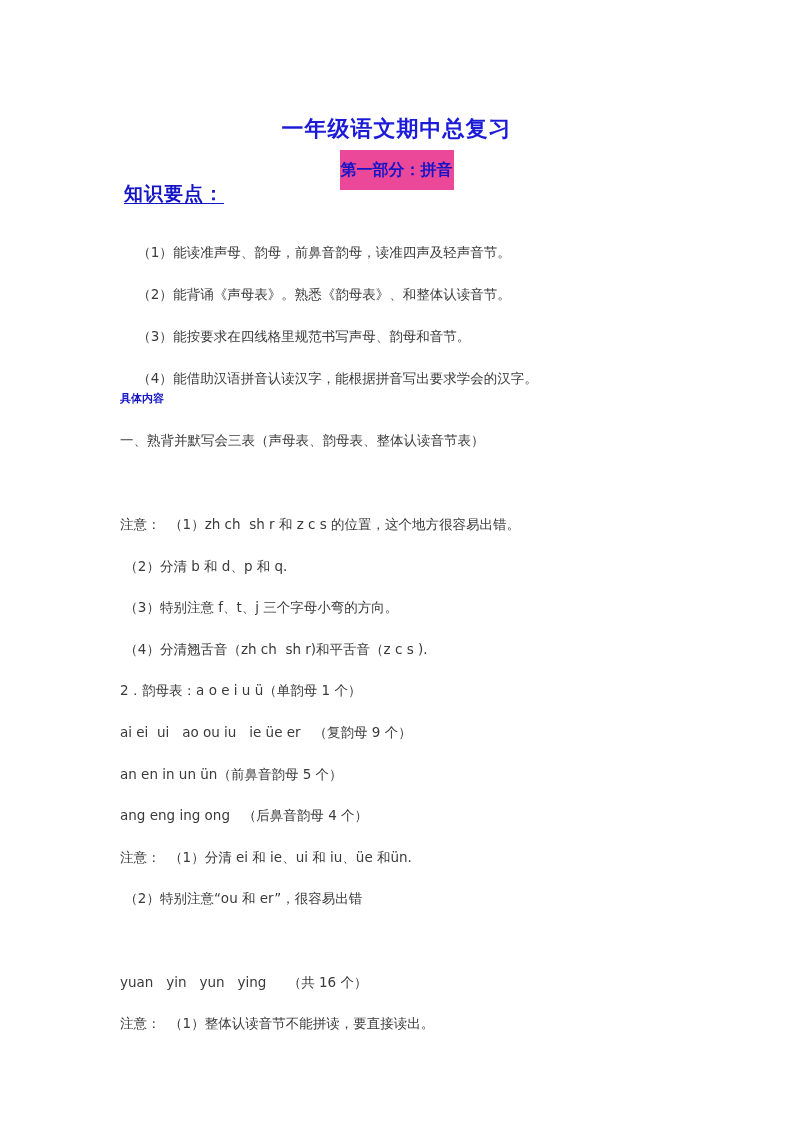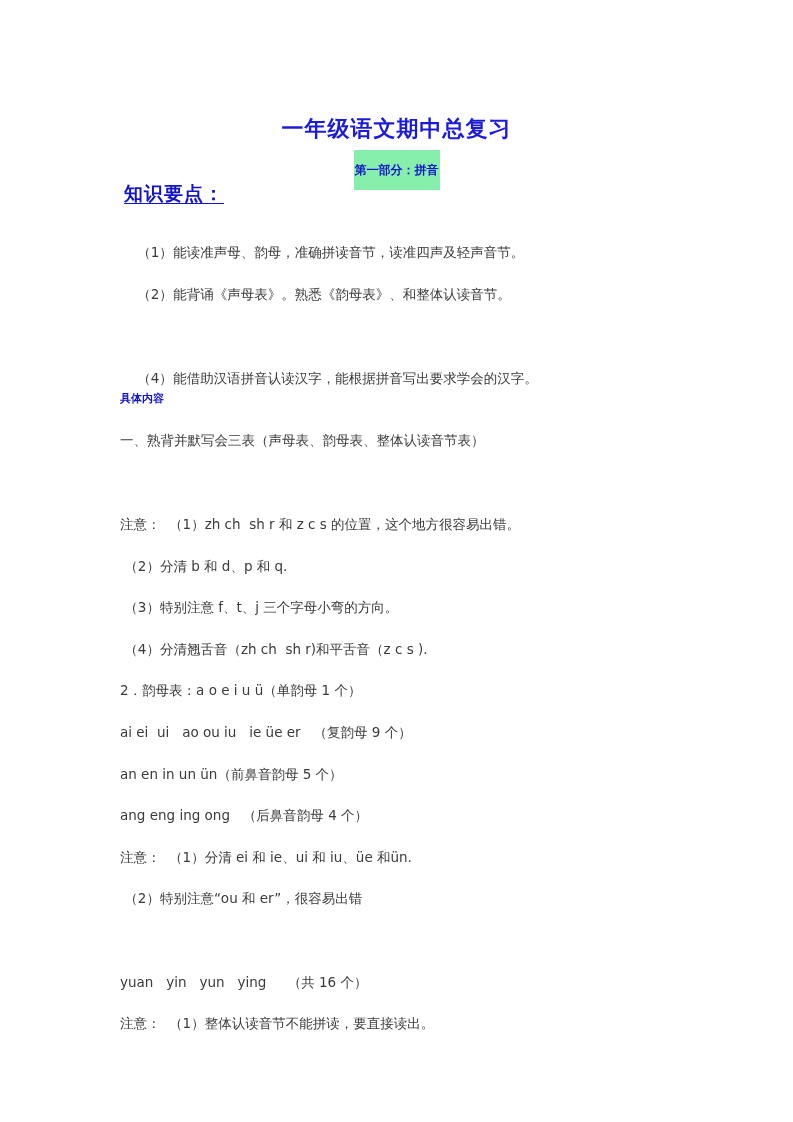--- a/index.html
+++ b/index.html
@@ -36,23 +36,23 @@
     }
     .subtitle-wrap {
       position: absolute;
       left: 0;
       width: 793px;
       top: 138px;
       text-align: center;
     }
     .subtitle {
       display: inline-block;
-      background: #86efac;
+      background: #ec4899;
       color: #1515c8;
-      font-size: 12px;
+      font-size: 16px;
       font-weight: bold;
       padding: 11px 1px;
       line-height: 18px;
     }
     .kp-heading {
       position: absolute;
       left: 124px;
       top: 171px;
       font-size: 19px;
       font-weight: bold;
@@ -88,24 +88,27 @@
 
   <div class="title">一年级语文期中总复习</div>
 
   <div class="subtitle-wrap">
     <span class="subtitle">第一部分：拼音</span>
   </div>
 
   <div class="kp-heading">知识要点：</div>
 
   <div class="line kp-item" style="top:210px;">
-    <span class="num">（1）</span><span>能读准声母、韵母，准确拼读音节，读准四声及轻声音节。</span>
+    <span class="num">（1）</span><span>能读准声母、韵母，前鼻音韵母，读准四声及轻声音节。</span>
   </div>
   <div class="line kp-item" style="top:252px;">
     <span class="num">（2）</span><span>能背诵《声母表》。熟悉《韵母表》、和整体认读音节。</span>
+  </div>
+  <div class="line kp-item" style="top:294px;">
+    <span class="num">（3）</span><span>能按要求在四线格里规范书写声母、韵母和音节。</span>
   </div>
   <div class="line kp-item" style="top:336px;">
     <span class="num">（4）</span><span>能借助汉语拼音认读汉字，能根据拼音写出要求学会的汉字。</span>
   </div>
 
   <div class="section-heading">具体内容</div>
 
   <div class="line" style="top:418px;">一、熟背并默写会三表（声母表、韵母表、整体认读音节表）</div>
   <div class="line" style="top:502px;">注意：  （1）zh ch  sh r 和 z c s 的位置，这个地方很容易出错。</div>
   <div class="line" style="top:544px;"> （2）分清 b 和 d、p 和 q.</div>

